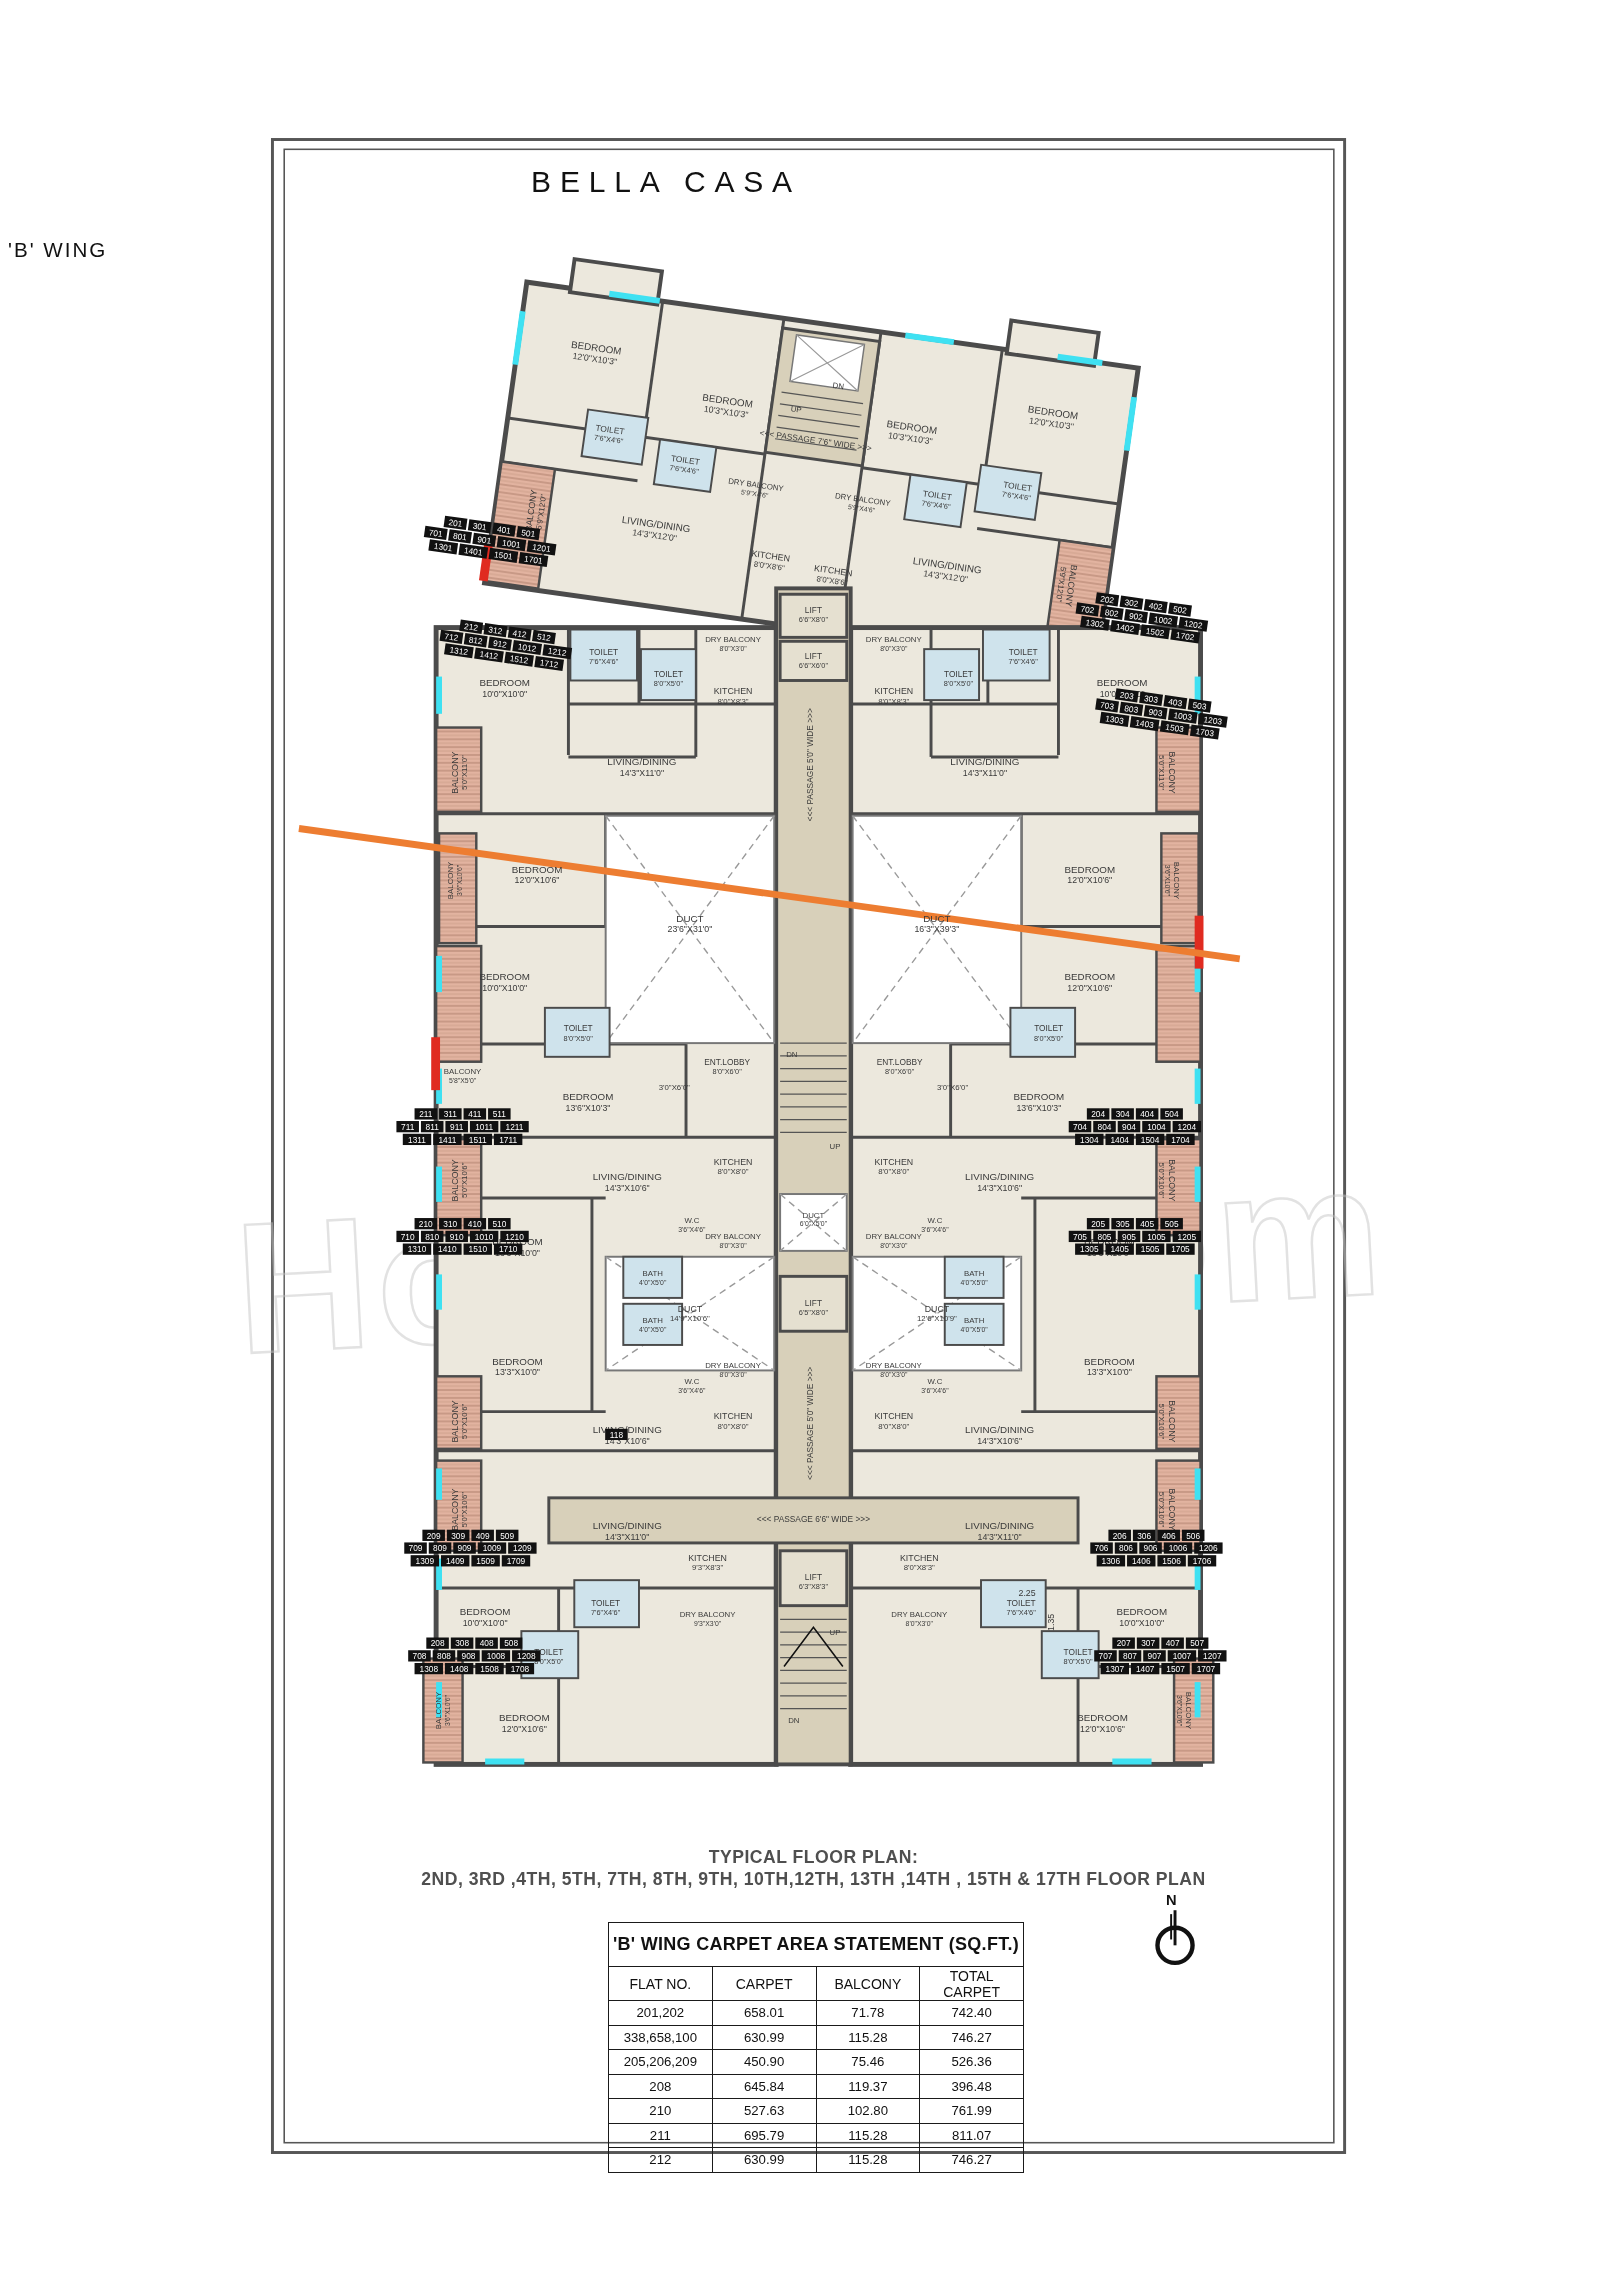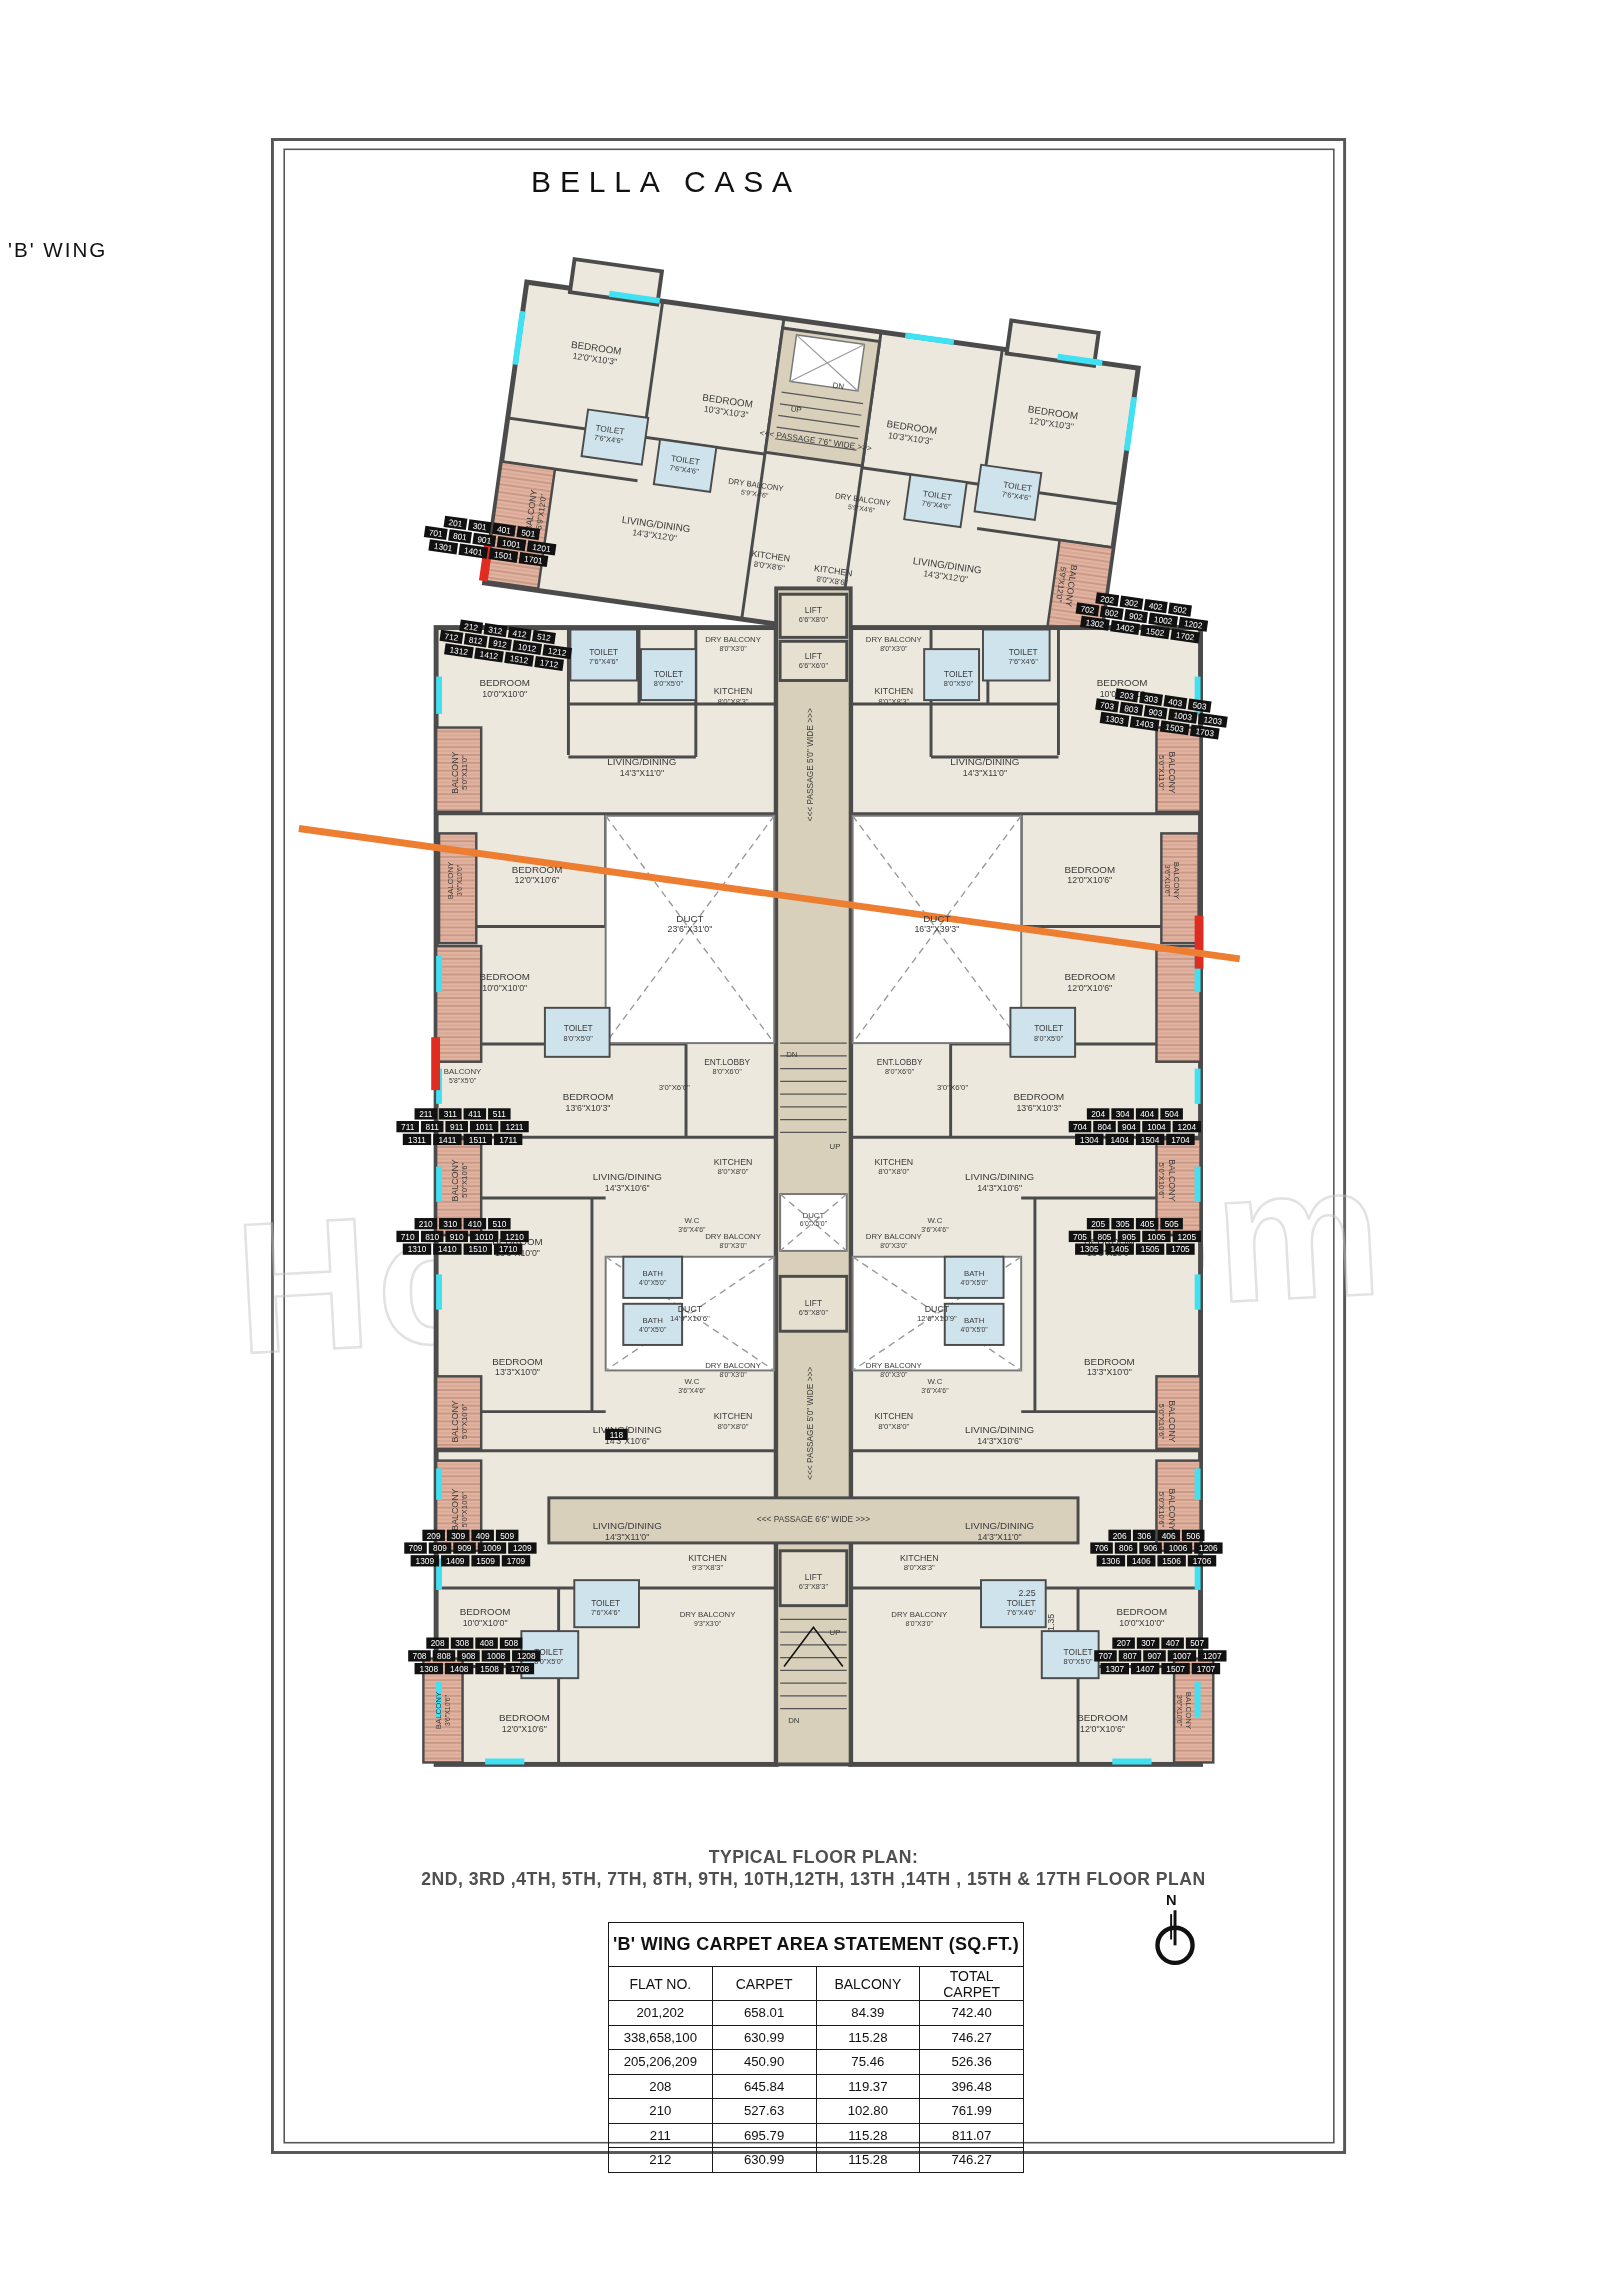--- a/index.html
+++ b/index.html
@@ -721,21 +721,21 @@
         <th class="col-h">FLAT NO.</th>
         <th class="col-h">CARPET</th>
         <th class="col-h">BALCONY</th>
         <th class="col-h">TOTAL CARPET</th>
       </tr>
   </thead>
   <tbody id="table-body">
       <tr>
         <td>201,202</td>
         <td>658.01</td>
-        <td>84.39</td>
+        <td>71.78</td>
         <td>742.40</td>
       </tr>
       <tr>
         <td>338,658,100</td>
         <td>630.99</td>
         <td>115.28</td>
         <td>746.27</td>
       </tr>
       <tr>
         <td>205,206,209</td>

